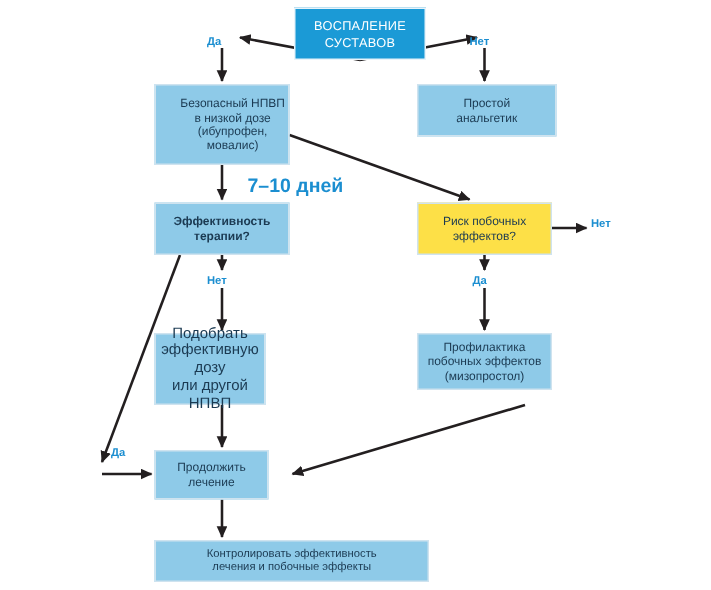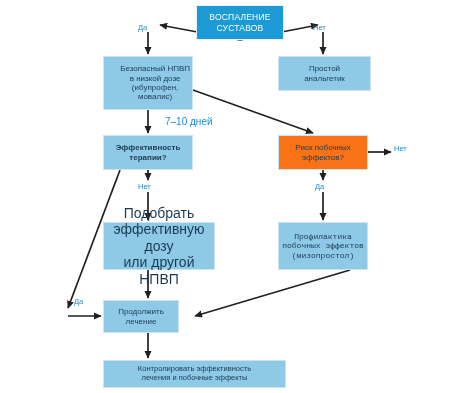--- a/index.html
+++ b/index.html
@@ -47,21 +47,21 @@
     letter-spacing: 0.2px;
   }
   .node-text {
     display: block;
     white-space: pre-line;
     padding: 0 2px;
   }
   .edge-label {
     position: absolute;
     color: #1b8ed0;
-    font-weight: normal;
+    font-weight: bold;
     white-space: nowrap;
     z-index: 3;
   }
 </style>
 </head>
 <body>
 
 <div id="chart-root">
 
   <svg id="edges-layer" viewBox="0 0 474 393" width="474" height="393">
@@ -102,46 +102,46 @@
 мовалис)</span>
       </div>
       <div class="node" style="left: 278px; top: 56px; width: 93px; height: 35px; font-size: 8px; background: rgb(142, 202, 232); color: rgb(27, 58, 82);">
         <span class="node-text">Простой
 анальгетик</span>
       </div>
       <div class="node" style="left: 103px; top: 135px; width: 90px; height: 35px; font-size: 8px; background: rgb(142, 202, 232); color: rgb(27, 58, 82); font-weight: bold;">
         <span class="node-text">Эффективность
 терапии?</span>
       </div>
-      <div class="node" style="left: 278px; top: 135px; width: 90px; height: 35px; font-size: 8px; background: #f97316; color: rgb(27, 58, 82);">
+      <div class="node" style="left: 278px; top: 135px; width: 90px; height: 35px; font-size: 8px; background: #fde047; color: rgb(27, 58, 82);">
         <span class="node-text">Риск побочных
 эффектов?</span>
       </div>
-      <div class="node" style="left: 103px; top: 222px; width: 112px; height: 48px; font-size: 14px; background: rgb(142, 202, 232); color: rgb(27, 58, 82);">
+      <div class="node" style="left: 103px; top: 222px; width: 74px; height: 48px; font-size: 10px; background: rgb(142, 202, 232); color: rgb(27, 58, 82);">
         <span class="node-text">Подобрать
 эффективную дозу
 или другой НПВП</span>
       </div>
-      <div class="node" style="left: 278px; top: 222px; width: 90px; height: 48px; font-size: 8px; background: rgb(142, 202, 232); color: rgb(27, 58, 82); font-family: Liberation Mono, monospace;">
+      <div class="node" style="left: 278px; top: 222px; width: 90px; height: 38px; font-size: 8px; background: rgb(142, 202, 232); color: rgb(27, 58, 82);">
         <span class="node-text">Профилактика
 побочных эффектов
 (мизопростол)</span>
       </div>
       <div class="node" style="left: 103px; top: 300px; width: 76px; height: 33px; font-size: 8px; background: rgb(142, 202, 232); color: rgb(27, 58, 82);">
         <span class="node-text">Продолжить
 лечение</span>
       </div>
       <div class="node" style="left: 103px; top: 360px; width: 183px; height: 28px; font-size: 7.5px; background: rgb(142, 202, 232); color: rgb(27, 58, 82);">
         <span class="node-text">Контролировать эффективность
 лечения и побочные эффекты</span>
       </div>
     </div>
   <div id="labels-group">
       <div class="edge-label" style="left: 138px; top: 23px; font-size: 7.5px; color: rgb(27, 142, 208);">Да</div>
       <div class="edge-label" style="left: 313px; top: 23px; font-size: 7.5px; color: rgb(27, 142, 208);">Нет</div>
-      <div class="edge-label" style="left: 165px; top: 116px; font-size: 10px; color: rgb(27, 142, 208); text-align: right;">7–10 дней</div>
+      <div class="edge-label" style="left: 165px; top: 116px; font-size: 13px; color: rgb(27, 142, 208); text-align: right;">7–10 дней</div>
       <div class="edge-label" style="left: 394px; top: 144px; font-size: 7.5px; color: rgb(27, 142, 208);">Нет</div>
       <div class="edge-label" style="left: 138px; top: 182px; font-size: 7.5px; color: rgb(27, 142, 208);">Нет</div>
       <div class="edge-label" style="left: 315px; top: 182px; font-size: 7.5px; color: rgb(27, 142, 208);">Да</div>
       <div class="edge-label" style="left: 74px; top: 297px; font-size: 7.5px; color: rgb(27, 142, 208);">Да</div>
     </div>
 
 </div>
 
 </body></html>

